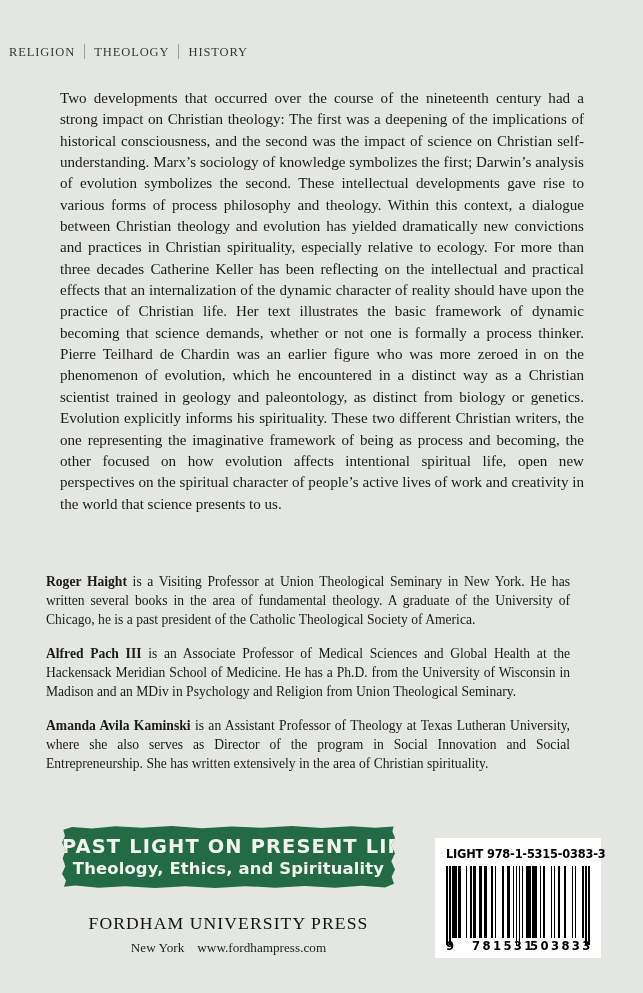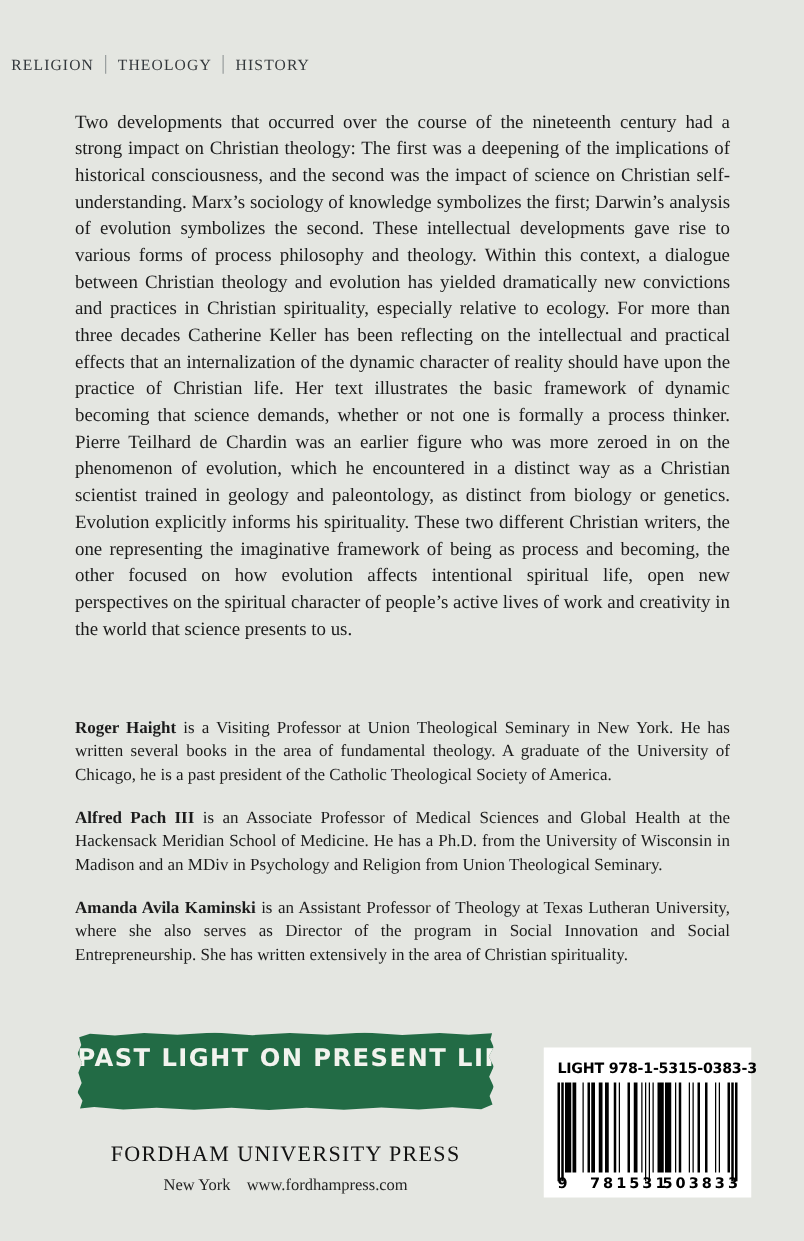--- a/index.html
+++ b/index.html
@@ -51,21 +51,21 @@
     text-align: justify;
     text-justify: inter-word;
     hyphens: manual;
     color: #1b1b1b;
   }
 
   
   .bios {
     position: absolute;
     top: 558px;
-    left: 60px;
+    left: 46px;
     width: 524px;
   }
   .bio {
     font-size: 13.6px;
     line-height: 19.1px;
     text-align: justify;
     text-justify: inter-word;
     color: #1b1b1b;
     margin-bottom: 15px;
   }
@@ -210,20 +210,21 @@
   <p class="bio">
     <b>Alfred Pach III</b><span> is an Associate Professor of Medical Sciences and Global Health at the Hackensack Meridian School of Medicine. He has a Ph.D. from the University of Wisconsin in Madison and an MDiv in Psychology and Religion from Union Theological Seminary.</span>
   </p>
   <p class="bio">
     <b>Amanda Avila Kaminski</b><span> is an Assistant Professor of Theology at Texas Lutheran University, where she also serves as Director of the program in Social Innovation and Social Entrepreneurship. She has written extensively in the area of Christian spirituality.</span>
   </p>
 </div>
 
 <div class="series-stamp">
   <div class="series-title">PAST LIGHT ON PRESENT LIFE</div>
+  <div class="series-subtitle">Theology, Ethics, and Spirituality</div>
 </div>
 
 <div class="publisher">
   <div class="press-name">FORDHAM UNIVERSITY PRESS</div>
   <div class="press-meta">
     <span class="city">New York</span><span>www.fordhampress.com</span>
   </div>
 </div>
 
 <div class="barcode-box">

